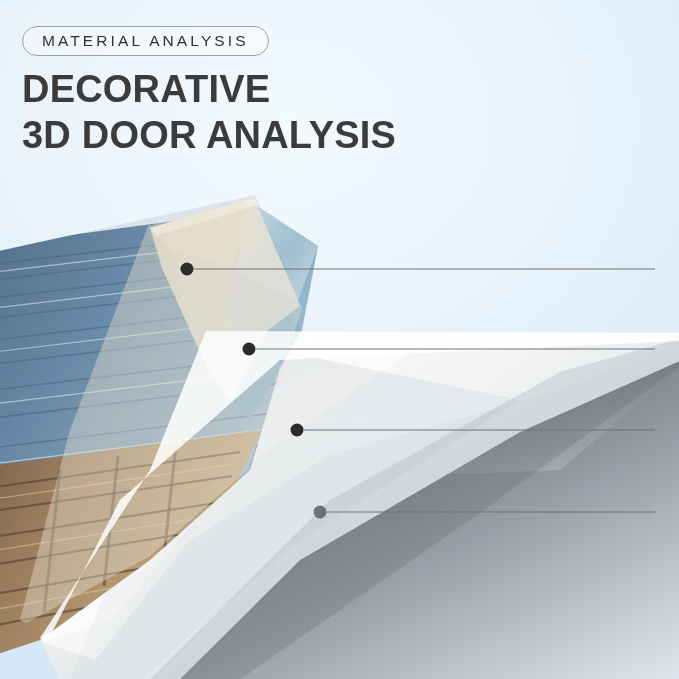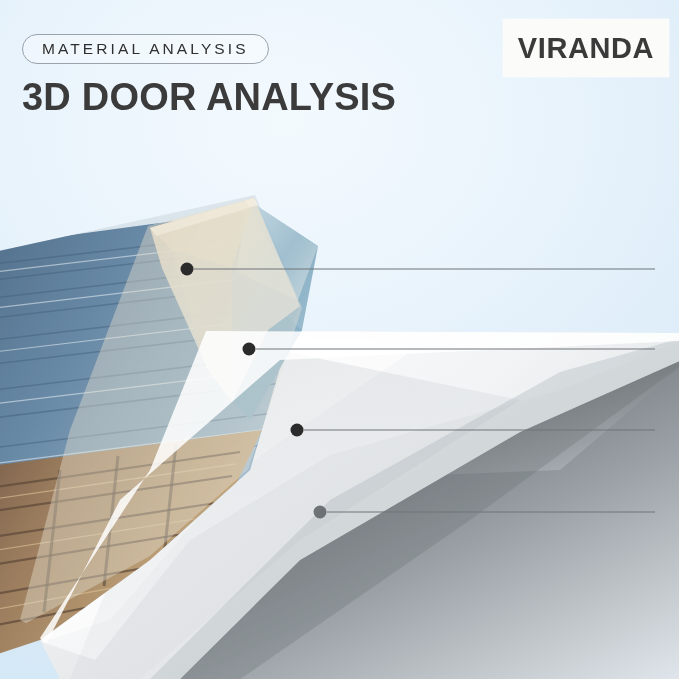--- a/index.html
+++ b/index.html
@@ -13,21 +13,21 @@
     height: 679px;
     overflow: hidden;
     font-family: "Liberation Sans", sans-serif;
     background:
       radial-gradient(120% 95% at 42% 18%, #f3fafe 0%, #eaf4fc 30%, #dcecf8 62%, #d3e7f6 100%);
   }
 
   
   #header {
     position: absolute;
-    left: 0; top: 8px;
+    left: 0; top: 0;
     width: 584px;
     height: 180px;
     z-index: 40;
   }
   #badge {
     position: absolute;
     left: 22px;
     top: 26px;
     height: 30px;
     padding: 0 19px;
@@ -280,24 +280,22 @@
     </g>
 
     <path d="M 206,331 L 700,333 L 700,340 L 280,360 L 120,500 L 46,644 L 40,638 L 150,470 Z" fill="#ffffff" opacity="0.85"></path>
   </svg>
 
   <div id="header">
     <div id="badge">
       <span id="badge-text">MATERIAL ANALYSIS</span>
     </div>
     <div id="title-block">
+      <div class="title-line">DECORATIVE</div>
       <div class="title-line">3D DOOR ANALYSIS</div>
-    </div>
-    <div id="logo-box">
-      <span id="logo-text">VIRANDA</span>
     </div>
   </div>
 
   <div id="callouts">
 
     <div class="callout">
       <div class="callout-dot" style="left:187px; top:269px;"></div>
       <div class="callout-line" style="left:194px; top:269px; width:461px;"></div>
 
     </div>

